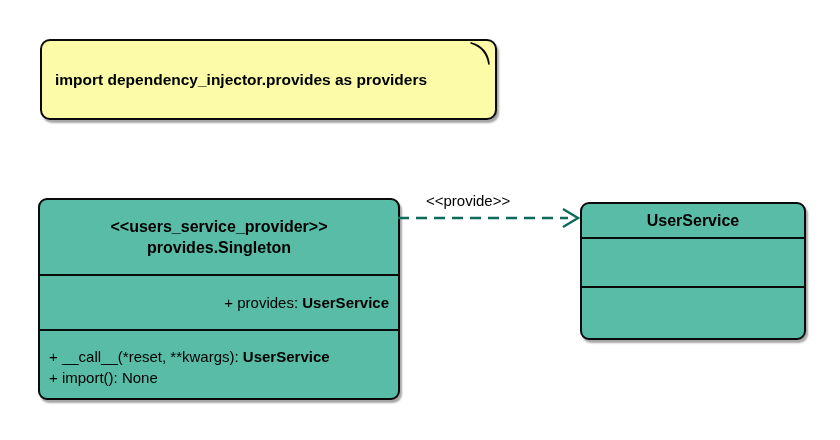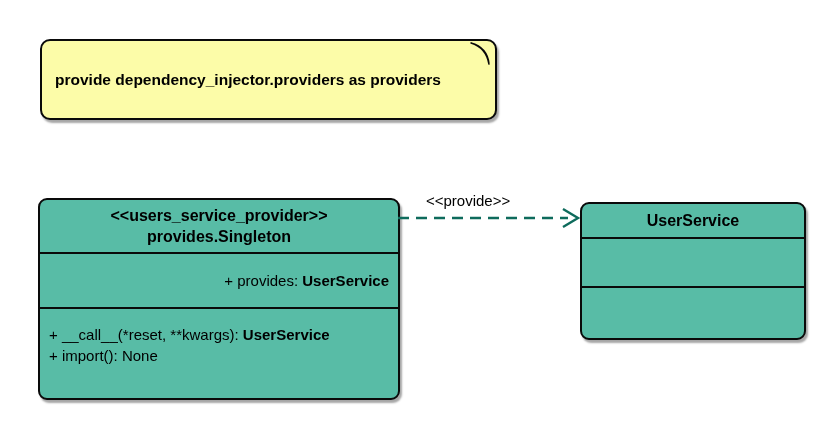--- a/index.html
+++ b/index.html
@@ -51,21 +51,21 @@
   .cls-title {
     display: flex;
     flex-direction: column;
     justify-content: center;
     align-items: center;
     text-align: center;
     font-weight: bold;
     font-size: 16px;
     line-height: 21px;
   }
-  .provider-class .cls-title { height: 52px; }
+  .provider-class .cls-title { height: 74px; }
   .service-class .cls-title  { height: 33px; }
 
   .cls-section { border-top: 2px solid #0a0a0a; }
   .attr-section {
     height: 55px;
     display: flex;
     align-items: center;
     padding: 0 9px;
     font-size: 15px;
     justify-content: flex-end;
@@ -89,21 +89,21 @@
     text-align: left;
     font-size: 15px;
   }
 </style>
 </head>
 <body>
 
 <div class="canvas">
 
   <div class="note">
-    <span>provide dependency_injector.providers as providers</span>
+    <span>import dependency_injector.provides as providers</span>
     <svg class="note-fold" viewBox="0 0 24 24" aria-hidden="true">
       <path d="M2,1 C12,4 18,11 20,22 C19,12 13,4 2,1 Z" fill="#C9C97E" stroke="#0a0a0a" stroke-width="1.6" stroke-linejoin="round"></path>
     </svg>
   </div>
 
   <div class="clazz provider-class">
     <div class="cls-title">
       <span>&lt;&lt;users_service_provider&gt;&gt;</span>
       <span>provides.Singleton</span>
     </div>

